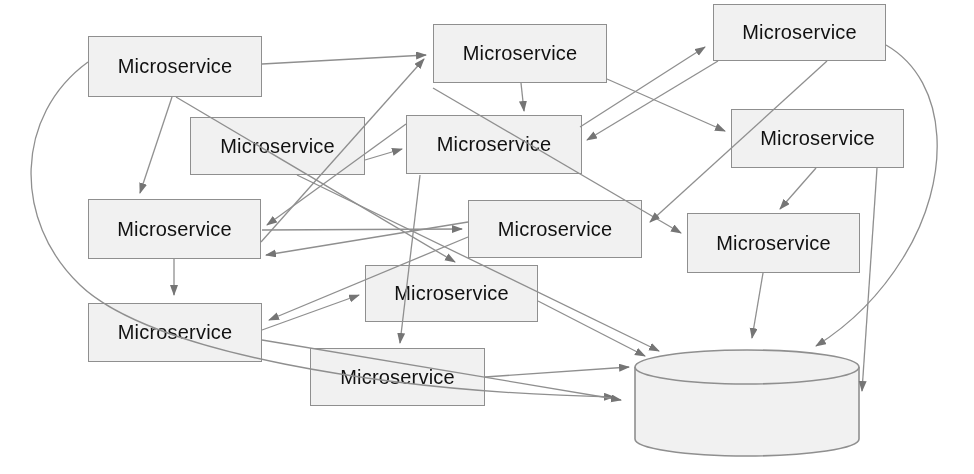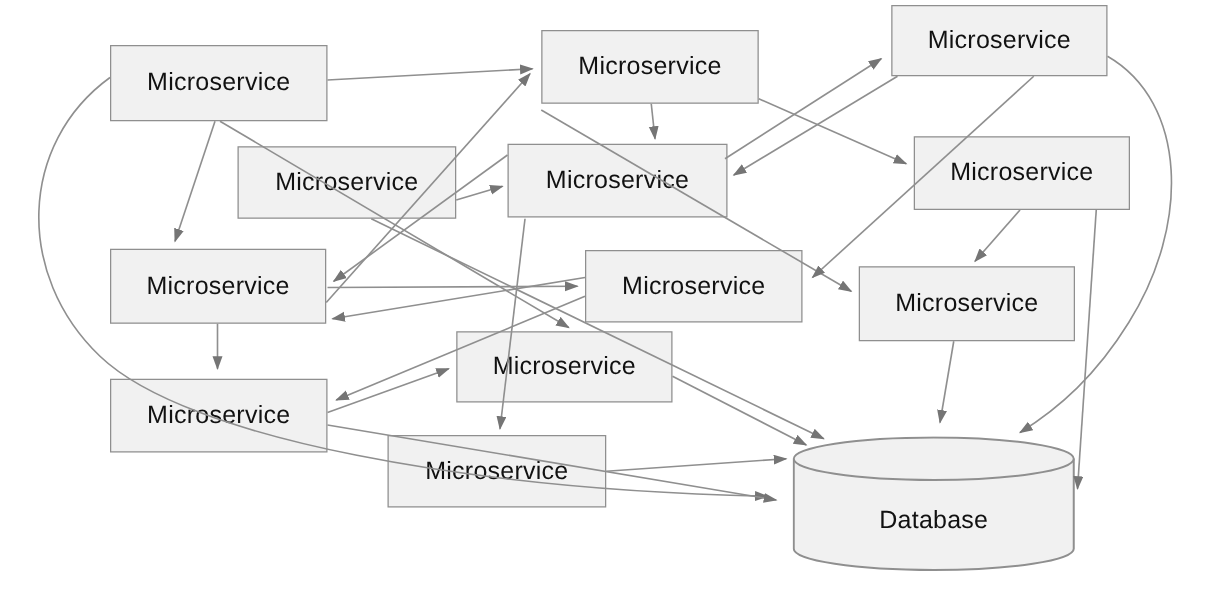--- a/index.html
+++ b/index.html
@@ -75,21 +75,20 @@
         <span class="lbl">Microservice</span>
       </div>
       <div class="node rect" style="left: 310px; top: 348px; width: 175px; height: 58px; color: rgb(17, 17, 17); background: rgb(241, 241, 241); border-color: rgb(143, 143, 143);">
         <span class="lbl">Microservice</span>
       </div>
       <div class="node cylinder" style="left: 634px; top: 349px; width: 226px; height: 108px; color: rgb(17, 17, 17);">
         <svg class="shape" width="226" height="108">
           <path d="M1,18 L1,90 A112,17 0 0 0 225,90 L225,18" fill="#f1f1f1" stroke="#8f8f8f" stroke-width="1.6"></path>
           <ellipse cx="113" cy="18" rx="112" ry="17" fill="#f1f1f1" stroke="#8f8f8f" stroke-width="1.6"></ellipse>
         </svg>
-        <span class="lbl">Database</span>
       </div>
     </div>
   <svg id="edges-layer" xmlns="http://www.w3.org/2000/svg" viewBox="0 0 974 474">
       <defs>
         <marker id="arw" markerWidth="12" markerHeight="10" refX="10" refY="4" orient="auto" markerUnits="userSpaceOnUse">
           <path d="M0,0 L11,4 L0,8 Z" fill="#757575"></path>
         </marker>
       </defs>
       <path d="M262,64 L426,55" fill="none" stroke="#8f8f8f" stroke-width="1.3" marker-end="url(#arw)"></path>
       <path d="M172,97 L140,193" fill="none" stroke="#8f8f8f" stroke-width="1.3" marker-end="url(#arw)"></path>

